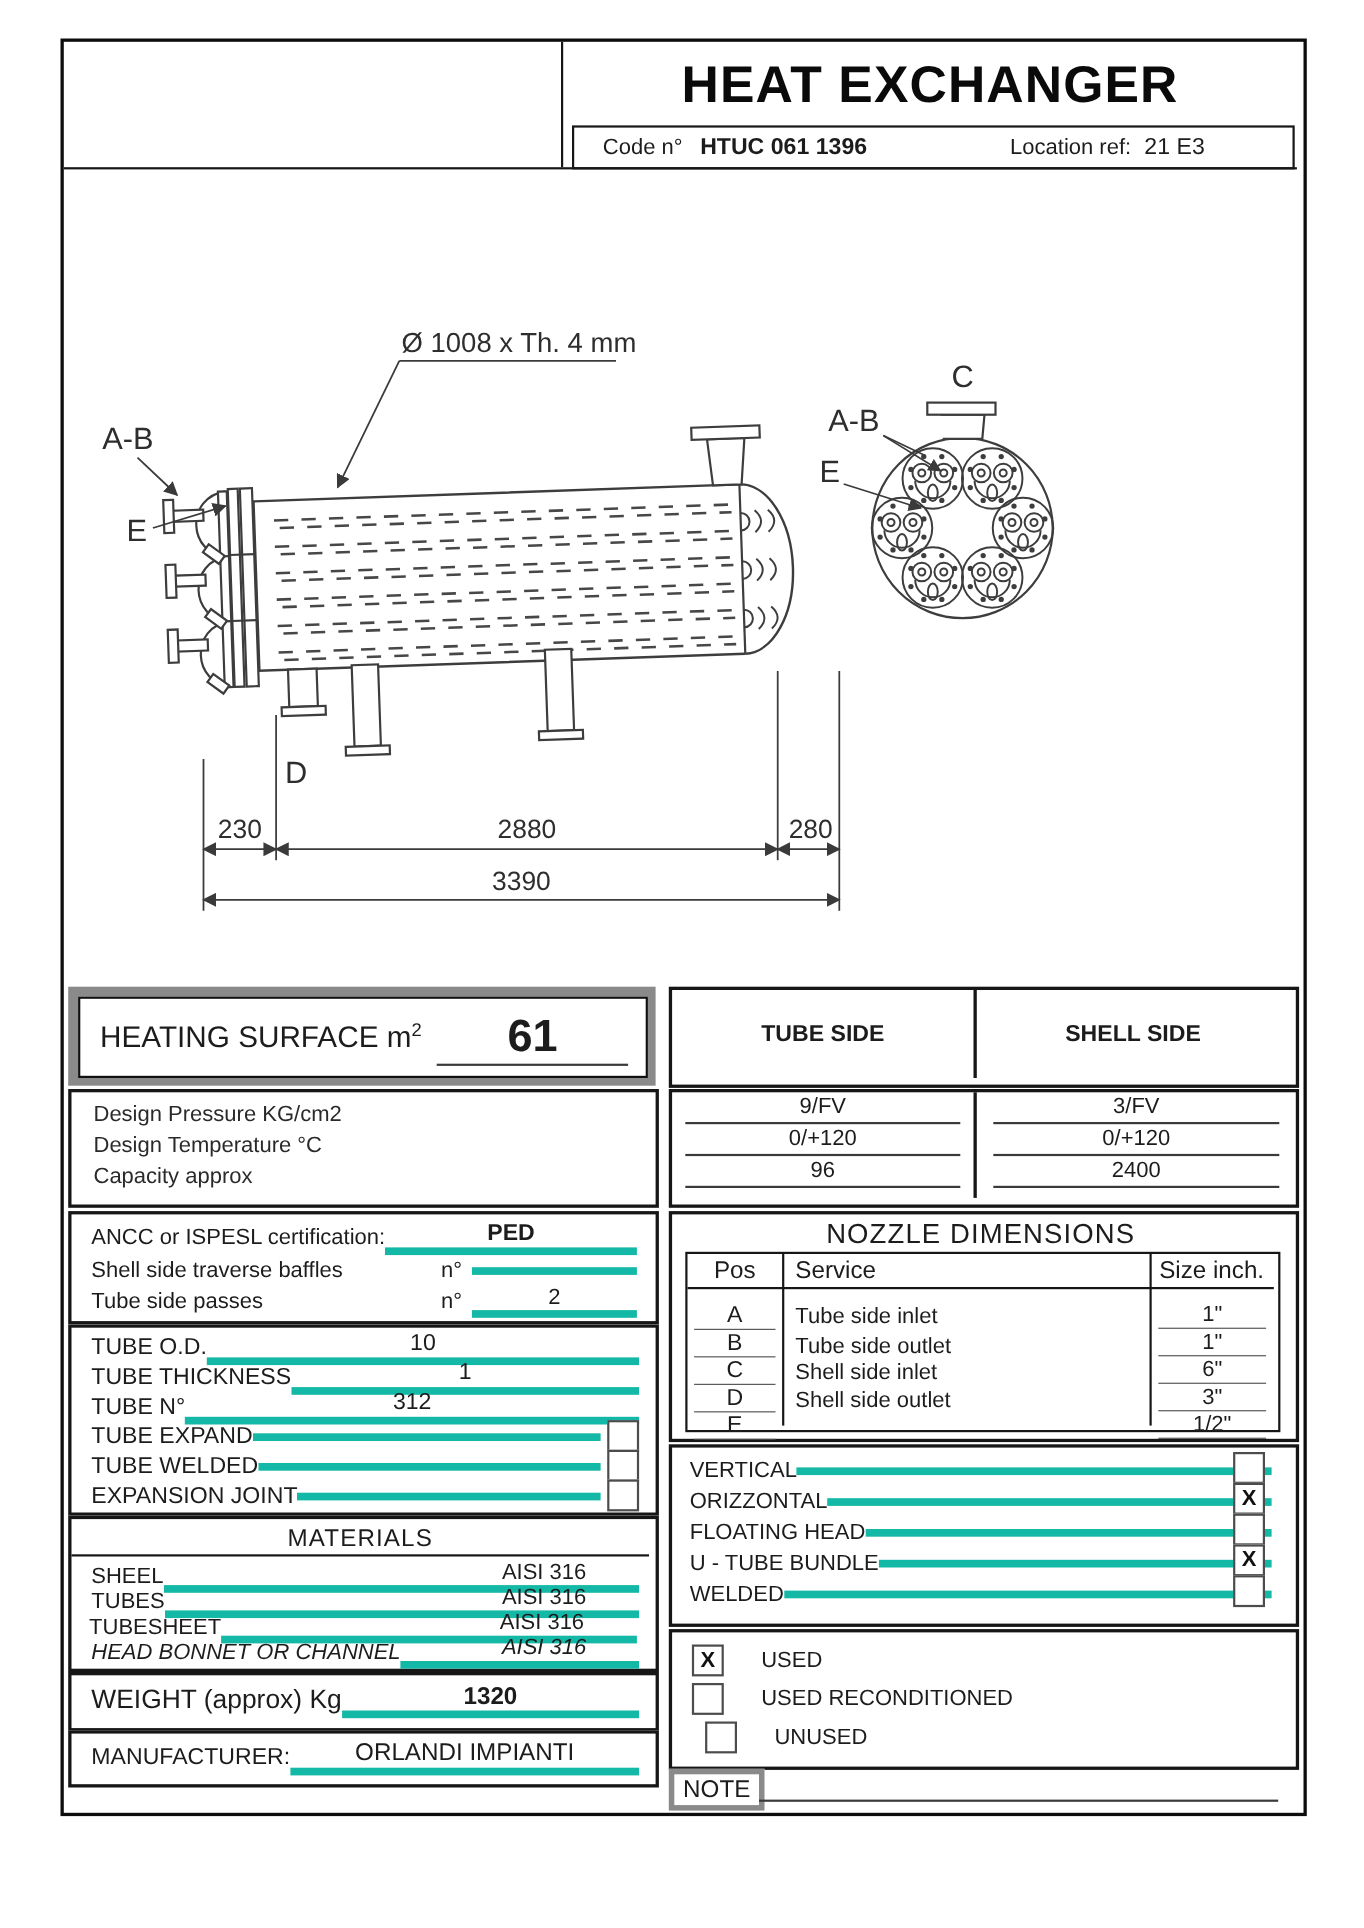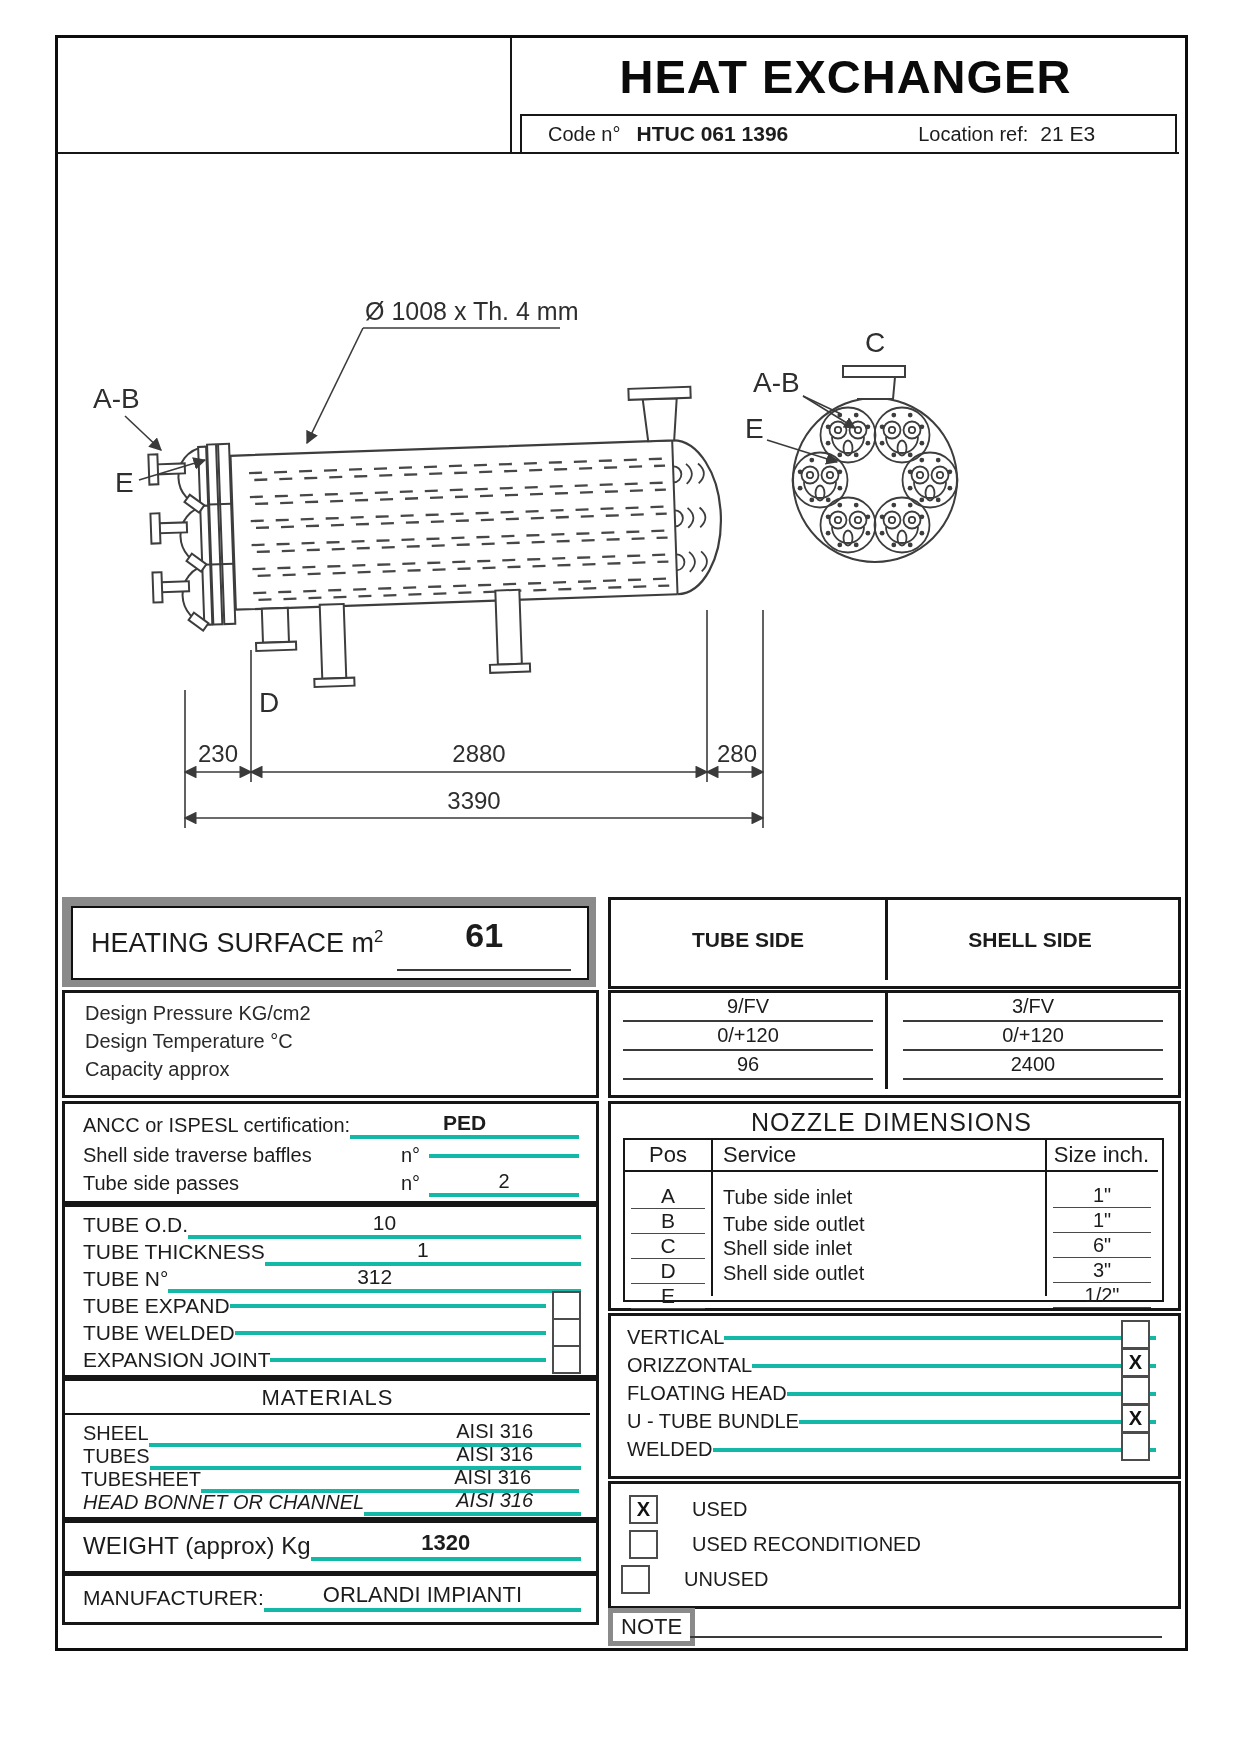--- a/index.html
+++ b/index.html
@@ -5,21 +5,21 @@
   html,body{margin:0;padding:0;background:#fff;}
   .page{position:relative;width:1240px;height:1753px;background:#ffffff;
         font-family:"Liberation Sans",sans-serif;color:#1c1c1c;overflow:hidden;}
   .abs{position:absolute;}
   .border-frame{position:absolute;left:55px;top:35px;width:1127px;height:1610px;
         border:3px solid #0d0d0d;background:#fff;}
   .box3{position:absolute;border:3px solid #161616;background:#fff;}
   .row{position:absolute;display:flex;align-items:center;}
   .rowc{position:absolute;display:flex;align-items:center;}
   .lbl{flex:none;white-space:nowrap;}
-  .fill{flex:1;border-bottom:4px solid #14b8a6;text-align:center;line-height:1.1;
+  .fill{flex:1;border-bottom:7px solid #14b8a6;text-align:center;line-height:1.1;
         padding:0 4px 1px 4px;white-space:nowrap;}
   .fill-right{text-align:right;padding-right:48px;}
   .cb{width:25px;height:25px;border:2px solid #4c4c4c;background:#fff;flex:none;
       display:flex;align-items:center;justify-content:center;
       font-weight:700;font-size:20px;color:#111;}
   .hdr-title{font-weight:700;font-size:47px;letter-spacing:1px;color:#0a0a0a;}
   .logo-text{font-weight:900;font-size:56px;letter-spacing:0px;color:#050505;
       transform:scaleX(1.08) scaleY(1.12);transform-origin:left center;}
   .vline{position:absolute;background:#161616;}
   .hline{position:absolute;background:#161616;}
@@ -199,21 +199,21 @@
     </g>
     <text x="163" y="612" font-size="24" text-anchor="middle">230</text>
     <text x="424" y="612" font-size="24" text-anchor="middle">2880</text>
     <text x="682" y="612" font-size="24" text-anchor="middle">280</text>
     <text x="419" y="659" font-size="24" text-anchor="middle">3390</text>
   </svg>
 
   <div class="graybox-outer" style="left:62px;top:897px;width:534px;height:90px;"></div>
   <div class="graybox-inner" style="left:71px;top:906px;width:514px;height:70px;display:flex;align-items:center;">
     <span style="margin-left:18px;font-size:27px;"><span>HEATING SURFACE m</span><span class="small-sup">2</span></span>
-    <span style="flex:1;margin:0 16px 0 14px;border-bottom:2px solid #3a3a3a;text-align:center;font-weight:700;font-size:34px;padding-bottom:14px;">61</span>
+    <span style="flex:1;margin:0 16px 0 14px;border-bottom:2px solid #3a3a3a;text-align:center;font-weight:700;font-size:41px;padding-bottom:2px;">61</span>
   </div>
 
   <div class="box3" style="left:608px;top:897px;width:567px;height:86px;">
     <div class="vline" style="left:274px;top:0;width:3px;height:80px;"></div>
     <div class="abs" style="left:0;top:0;width:274px;height:80px;display:flex;align-items:center;justify-content:center;font-weight:700;font-size:21px;">TUBE SIDE</div>
     <div class="abs" style="left:277px;top:0;width:284px;height:80px;display:flex;align-items:center;justify-content:center;font-weight:700;font-size:21px;">SHELL SIDE</div>
   </div>
 
   <div class="box3" style="left:62px;top:990px;width:531px;height:102px;">
     <div class="abs" style="left:20px;top:9px;font-size:20px;color:#2a2a2a;">Design  Pressure  KG/cm2</div>
@@ -361,21 +361,21 @@
 
   <div class="box3" style="left:608px;top:1481px;width:567px;height:122px;">
     <div class="rowc" style="left:18px;top:10px;width:520px;height:30px;font-size:20px;">
       <span class="cb">X</span>
       <span style="margin-left:34px;">USED</span>
     </div>
     <div class="rowc" style="left:18px;top:45px;width:520px;height:30px;font-size:20px;">
       <span class="cb"></span>
       <span style="margin-left:34px;">USED RECONDITIONED</span>
     </div>
-    <div class="rowc" style="left:10px;top:80px;width:520px;height:30px;font-size:20px;">
+    <div class="rowc" style="left:30px;top:80px;width:520px;height:30px;font-size:20px;">
       <span class="cb"></span>
       <span style="margin-left:34px;">UNUSED</span>
     </div>
   </div>
 
   <div class="box3" style="left:62px;top:1520px;width:531px;height:48px;">
     <div class="row" style="left:18px;top:9px;width:498px;height:28px;font-size:24px;">
       <span class="lbl">WEIGHT (approx) Kg</span>
       <span class="fill" style="font-weight:700;font-size:22px;">1320</span>
     </div>

